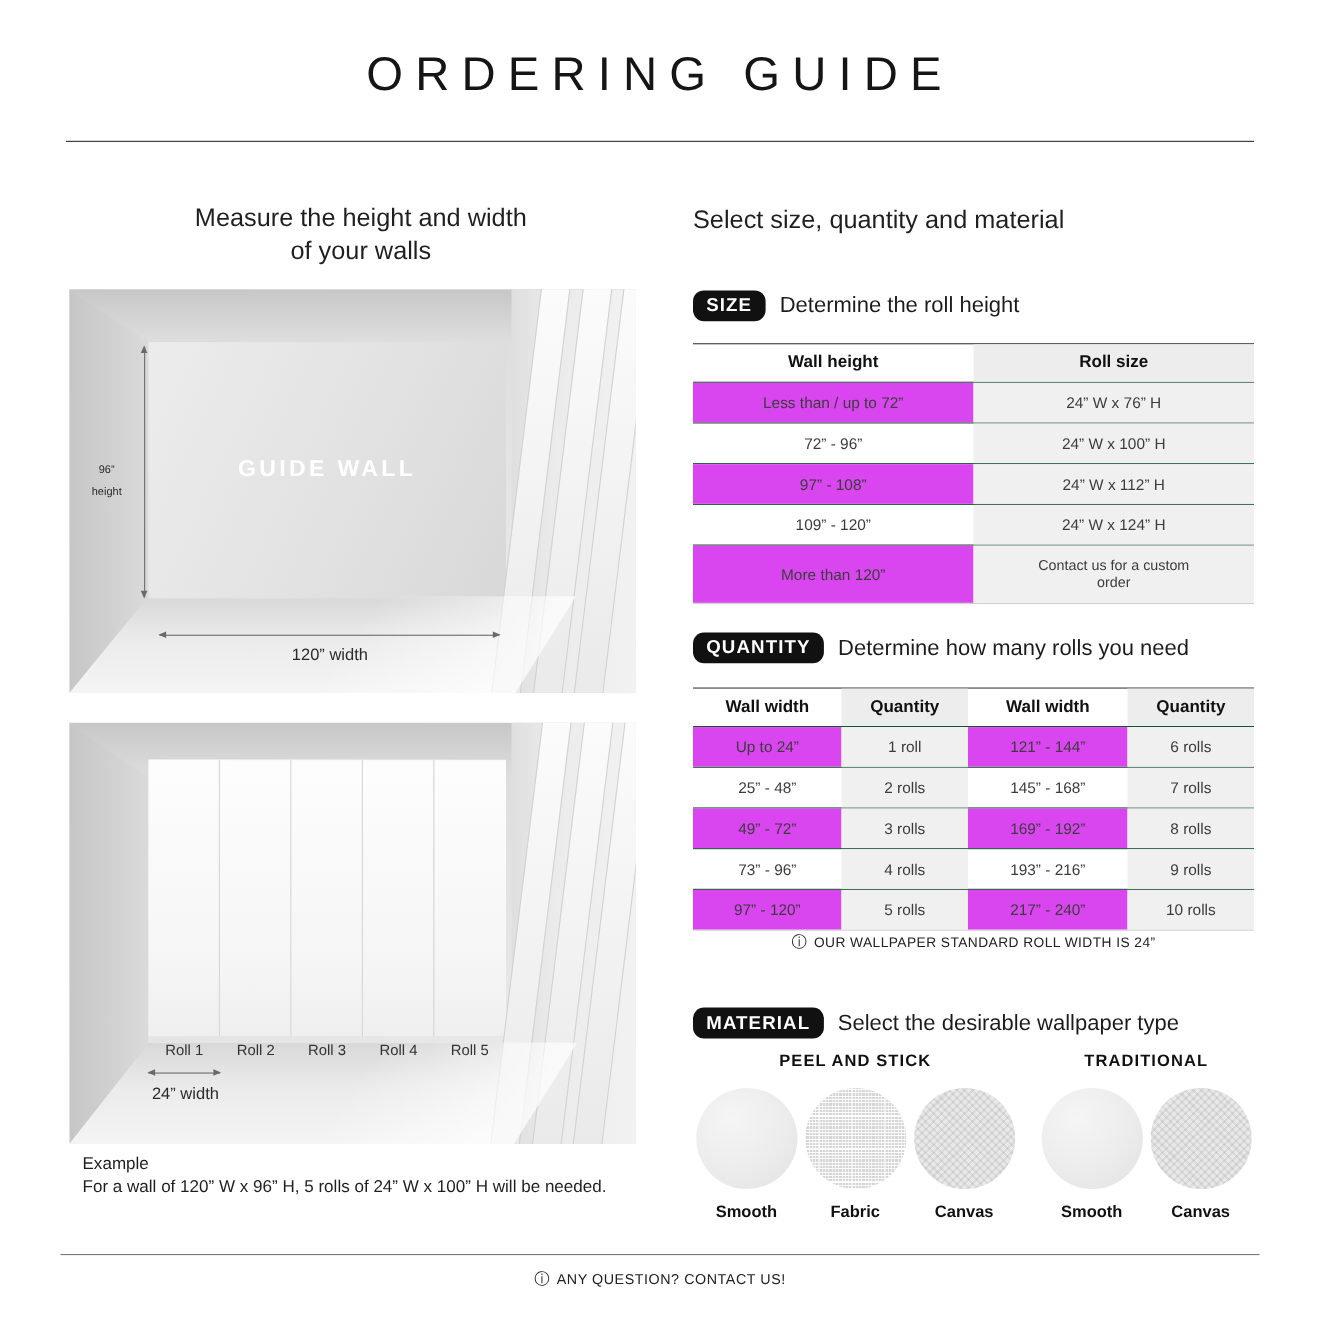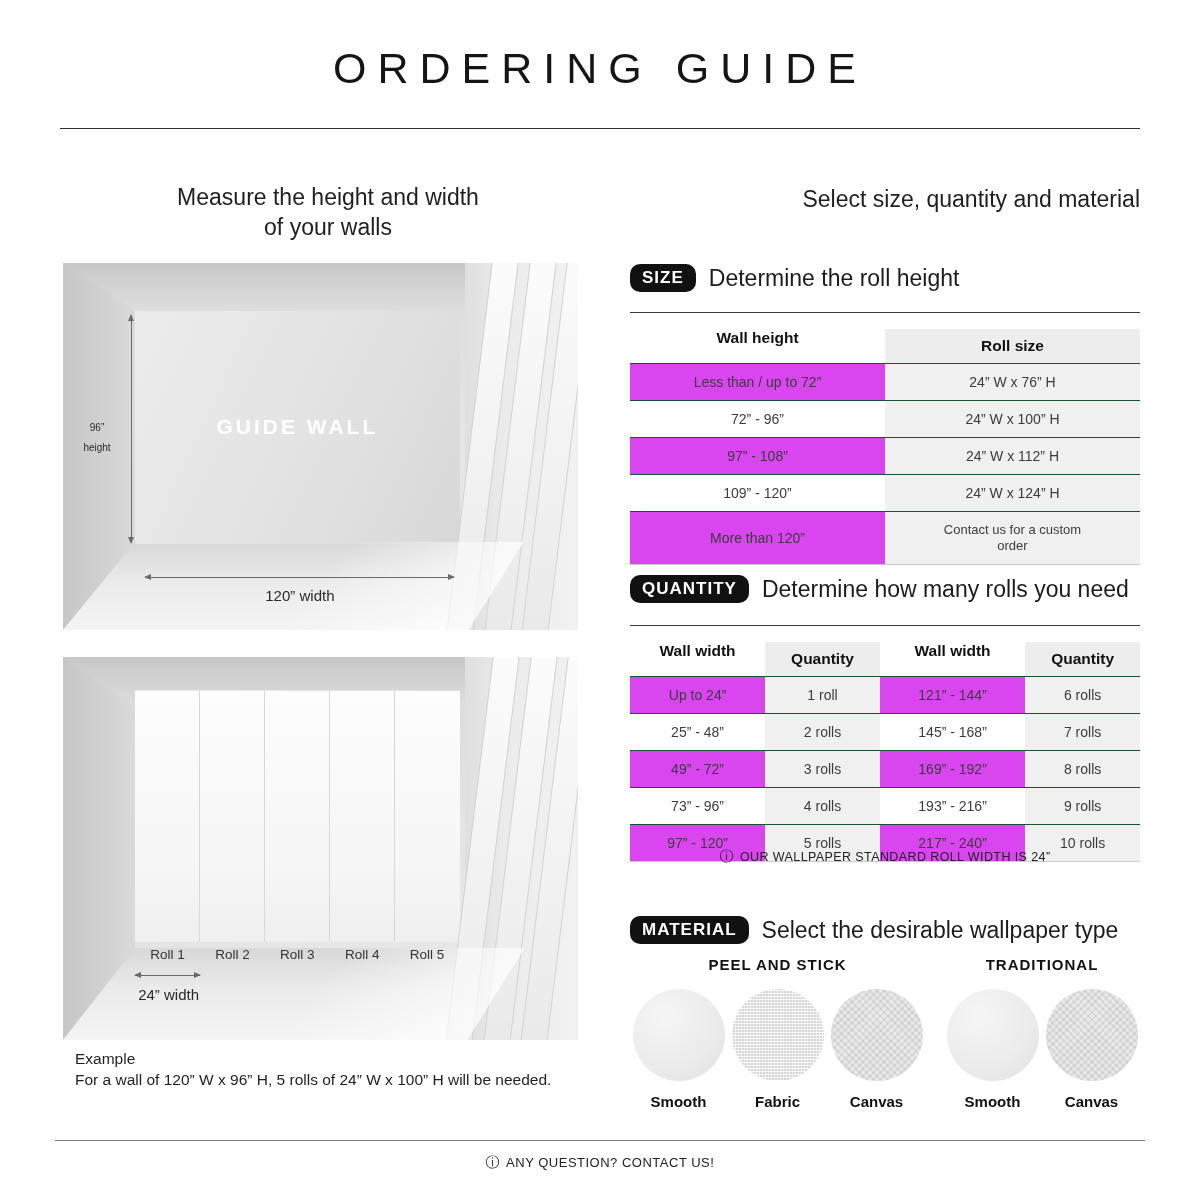--- a/index.html
+++ b/index.html
@@ -8,21 +8,21 @@
 
   
   .title{position:absolute;top:44px;left:0;width:100%;text-align:center;
          font-size:43px;font-weight:500;letter-spacing:11px;color:#151515;}
   .rule-top{position:absolute;top:128px;left:60px;width:1080px;border-top:1.5px solid #2e2e2e;}
   .rule-bottom{position:absolute;top:1140px;left:55px;width:1090px;border-top:1px solid #777;}
 
   
   .measure-heading{position:absolute;top:182px;left:118px;width:420px;text-align:center;
                    font-size:23px;line-height:30px;font-weight:500;color:#1f1f1f;}
-  .select-heading{position:absolute;top:186px;left:630px;width:510px;text-align:right;
+  .select-heading{position:absolute;top:186px;left:630px;width:510px;text-align:left;
                   font-size:23px;font-weight:500;color:#1f1f1f;}
 
   
   .room{position:absolute;left:63px;width:515px;overflow:hidden;background:linear-gradient(160deg,#d3d3d3 0%,#e4e4e4 55%,#ececec 100%);}
   #room1{top:263px;height:367px;}
   #room2{top:657px;height:383px;}
   .ceiling{position:absolute;top:0;left:0;width:100%;height:13%;
            background:linear-gradient(180deg,#c7c7c7,#dedede);
            clip-path:polygon(0 0,100% 0,78% 100%,14% 100%);}
   .left-wall{position:absolute;top:0;left:0;width:14%;height:100%;
@@ -74,33 +74,33 @@
                     font-size:15px;color:#2a2a2a;}
 
   
   .example{position:absolute;left:75px;top:1048px;width:480px;font-size:15.5px;line-height:21px;color:#1f1f1f;}
 
   
   .section-head{position:absolute;left:630px;display:flex;align-items:center;gap:13px;}
   #size-head{top:264px;} #qty-head{top:575px;} #mat-head{top:916px;}
   .badge{background:#111111;color:#ffffff;font-weight:bold;font-size:17px;
          letter-spacing:1px;padding:4px 12px;border-radius:10px;}
-  .section-desc{font-size:23px;color:#1c1c1c;}
+  .section-desc{font-size:20px;color:#1c1c1c;}
 
   
   .ttable{position:absolute;left:630px;width:510px;border-top:1.5px solid #3a3a3a;border-bottom:1px solid #c9c9c9;}
   #size-table{top:312px;} #qty-table{top:625px;}
   .trow{display:grid;border-bottom:1px solid #14532d;}
   .trow:last-child{border-bottom:none;}
   #size-table .trow{grid-template-columns:50% 50%;}
   #qty-table .trow{grid-template-columns:26.5% 22.5% 28.5% 22.5%;}
   .cell{text-align:center;padding:10px 4px;font-size:14px;color:#3c3c3c;display:flex;align-items:center;justify-content:center;}
   .cell.head{font-weight:bold;font-size:15.5px;color:#111;padding:8px 4px;}
   .cell.shade{background:#f0f0f0;}
-  .cell.head.shade{background:#ededed;margin-top:16px;}
+  .cell.head.shade{background:#ededed;}
   .trow.alt .cell.stripe{background:#d946ef;}
   .cell .wrap{display:block;max-width:140px;margin:0 auto;font-size:13px;line-height:16px;}
 
   .qty-note{position:absolute;left:630px;top:848px;width:510px;text-align:center;
             font-size:12.5px;letter-spacing:.4px;color:#222;}
   .info-glyph{font-size:14px;margin-right:6px;font-style:normal;}
 
   
   .materials{position:absolute;left:630px;top:956px;width:510px;display:flex;justify-content:space-between;}
   .mat-group{text-align:center;}

